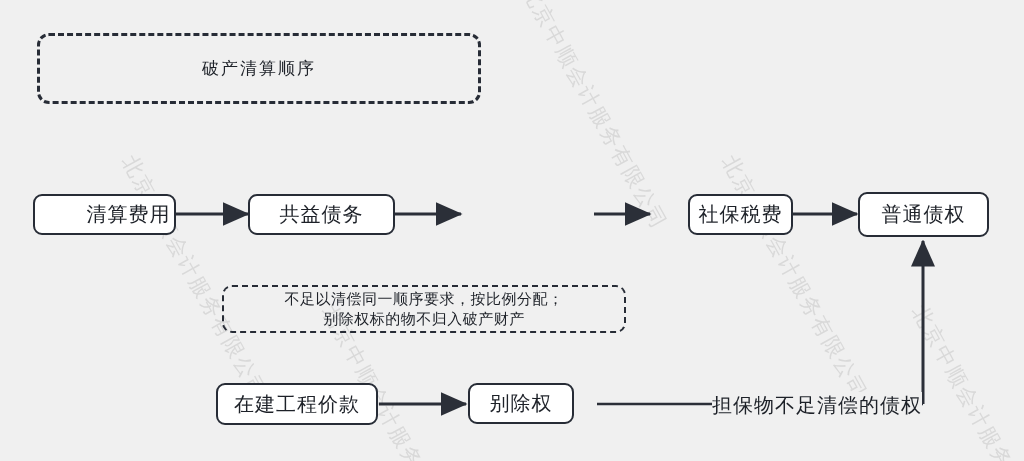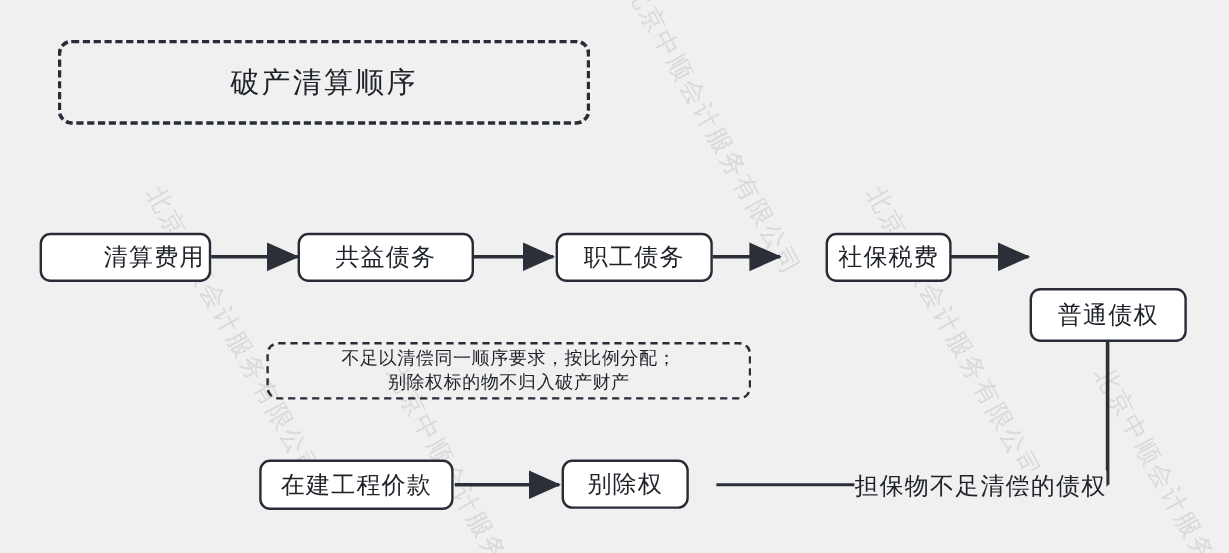--- a/index.html
+++ b/index.html
@@ -64,25 +64,25 @@
     background: transparent;
     display: flex;
     align-items: center;
     justify-content: center;
     text-align: center;
     color: #1d2128;
     z-index: 3;
   }
 
   #title-box {
-    left: 48px;
+    left: 37px;
     top: 33px;
     width: 444px;
     height: 71px;
-    font-size: 24px;
+    font-size: 17px;
     letter-spacing: 2px;
   }
 
   #note-box {
     left: 222px;
     top: 285px;
     width: 404px;
     height: 48px;
     border-width: 2.6px;
     border-radius: 10px;
@@ -152,29 +152,26 @@
   </div>
 
   <div class="node" style="left:33px;  top:194px; width:143px; height:41px;padding-left:48px;">
     <span>清算费用</span>
   </div>
 
   <div class="node" style="left:248px; top:194px; width:147px; height:41px;">
     <span>共益债务</span>
   </div>
 
-  <div class="node" style="left:463px; top:194px; width:131px; height:41px;">
-    <span>职工债务</span>
-  </div>
 
   <div class="node" style="left:688px; top:194px; width:105px; height:41px;">
     <span>社保税费</span>
   </div>
 
-  <div class="node" style="left:858px; top:192px; width:131px; height:45px;margin-top:48px;">
+  <div class="node" style="left:858px; top:192px; width:131px; height:45px;">
     <span>普通债权</span>
   </div>
 
   <div class="dashed-box" id="note-box">
     <div class="note-text">
       <div>不足以清偿同一顺序要求，按比例分配；</div>
       <div>别除权标的物不归入破产财产</div>
     </div>
   </div>
 

